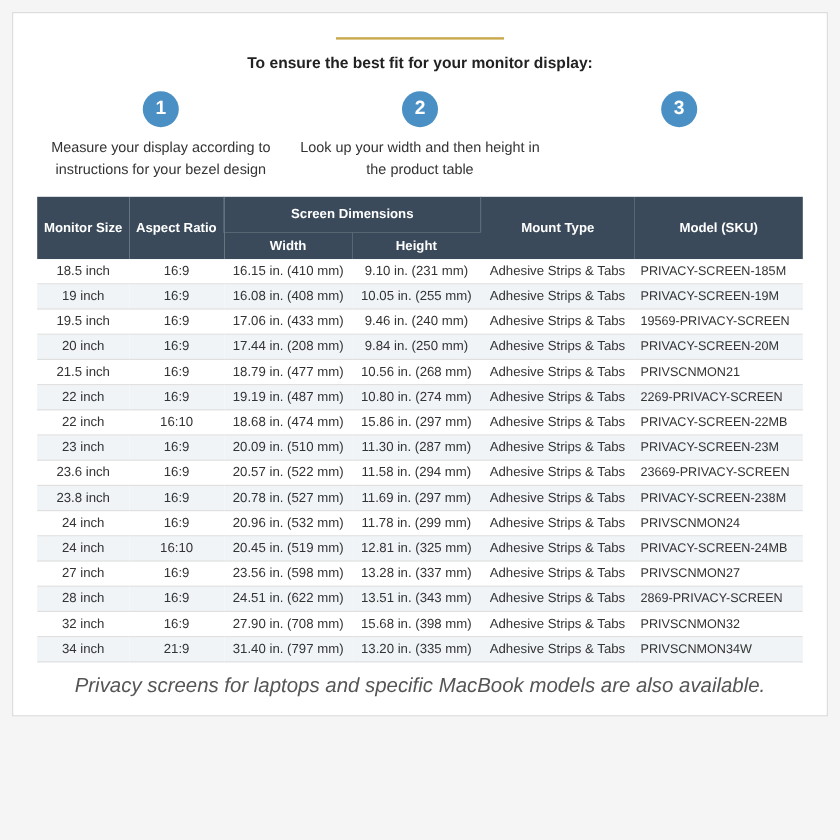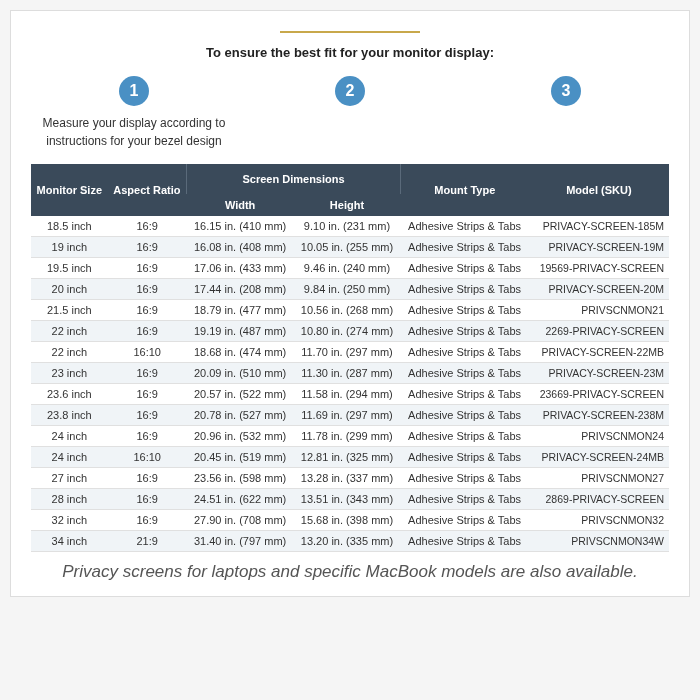--- a/index.html
+++ b/index.html
@@ -100,21 +100,21 @@
     }
     tbody tr:nth-child(odd) { background: #fff; }
     tbody tr:nth-child(even) { background: #f0f4f7; }
     tbody td {
       padding: 4px 5px;
       color: #333;
       border-bottom: 1px solid #e0e0e0;
       text-align: center;
     }
     tbody td:first-child { text-align: center; }
-    tbody td:last-child { text-align: right; font-size: 10.5px; }
+    tbody td:last-child { text-align: left; font-size: 10.5px; }
     .footer-note {
       text-align: center;
       font-style: italic;
       font-size: 17px;
       color: #555;
       margin-top: 10px;
     }
     .rowspan-header {
       vertical-align: middle;
     }
@@ -130,20 +130,21 @@
     <div class="step">
       <div class="step-circle">
         <span>1</span>
       </div>
       <span class="step-text">Measure your display according to instructions for your bezel design</span>
     </div>
     <div class="step">
       <div class="step-circle">
         <span>2</span>
       </div>
+      <span class="step-text">Look up your width and then height in the product table</span>
     </div>
     <div class="step">
       <div class="step-circle">
         <span>3</span>
       </div>
     </div>
   </div>
 
   <table>
     <thead>
@@ -205,21 +206,21 @@
       <td>16:9</td>
       <td>19.19 in. (487 mm)</td>
       <td>10.80 in. (274 mm)</td>
       <td>Adhesive Strips &amp; Tabs</td>
       <td>2269-PRIVACY-SCREEN</td>
     </tr>
         <tr>
       <td>22 inch</td>
       <td>16:10</td>
       <td>18.68 in. (474 mm)</td>
-      <td>11.70 in. (297 mm)</td>
+      <td>15.86 in. (297 mm)</td>
       <td>Adhesive Strips &amp; Tabs</td>
       <td>PRIVACY-SCREEN-22MB</td>
     </tr>
         <tr>
       <td>23 inch</td>
       <td>16:9</td>
       <td>20.09 in. (510 mm)</td>
       <td>11.30 in. (287 mm)</td>
       <td>Adhesive Strips &amp; Tabs</td>
       <td>PRIVACY-SCREEN-23M</td>

